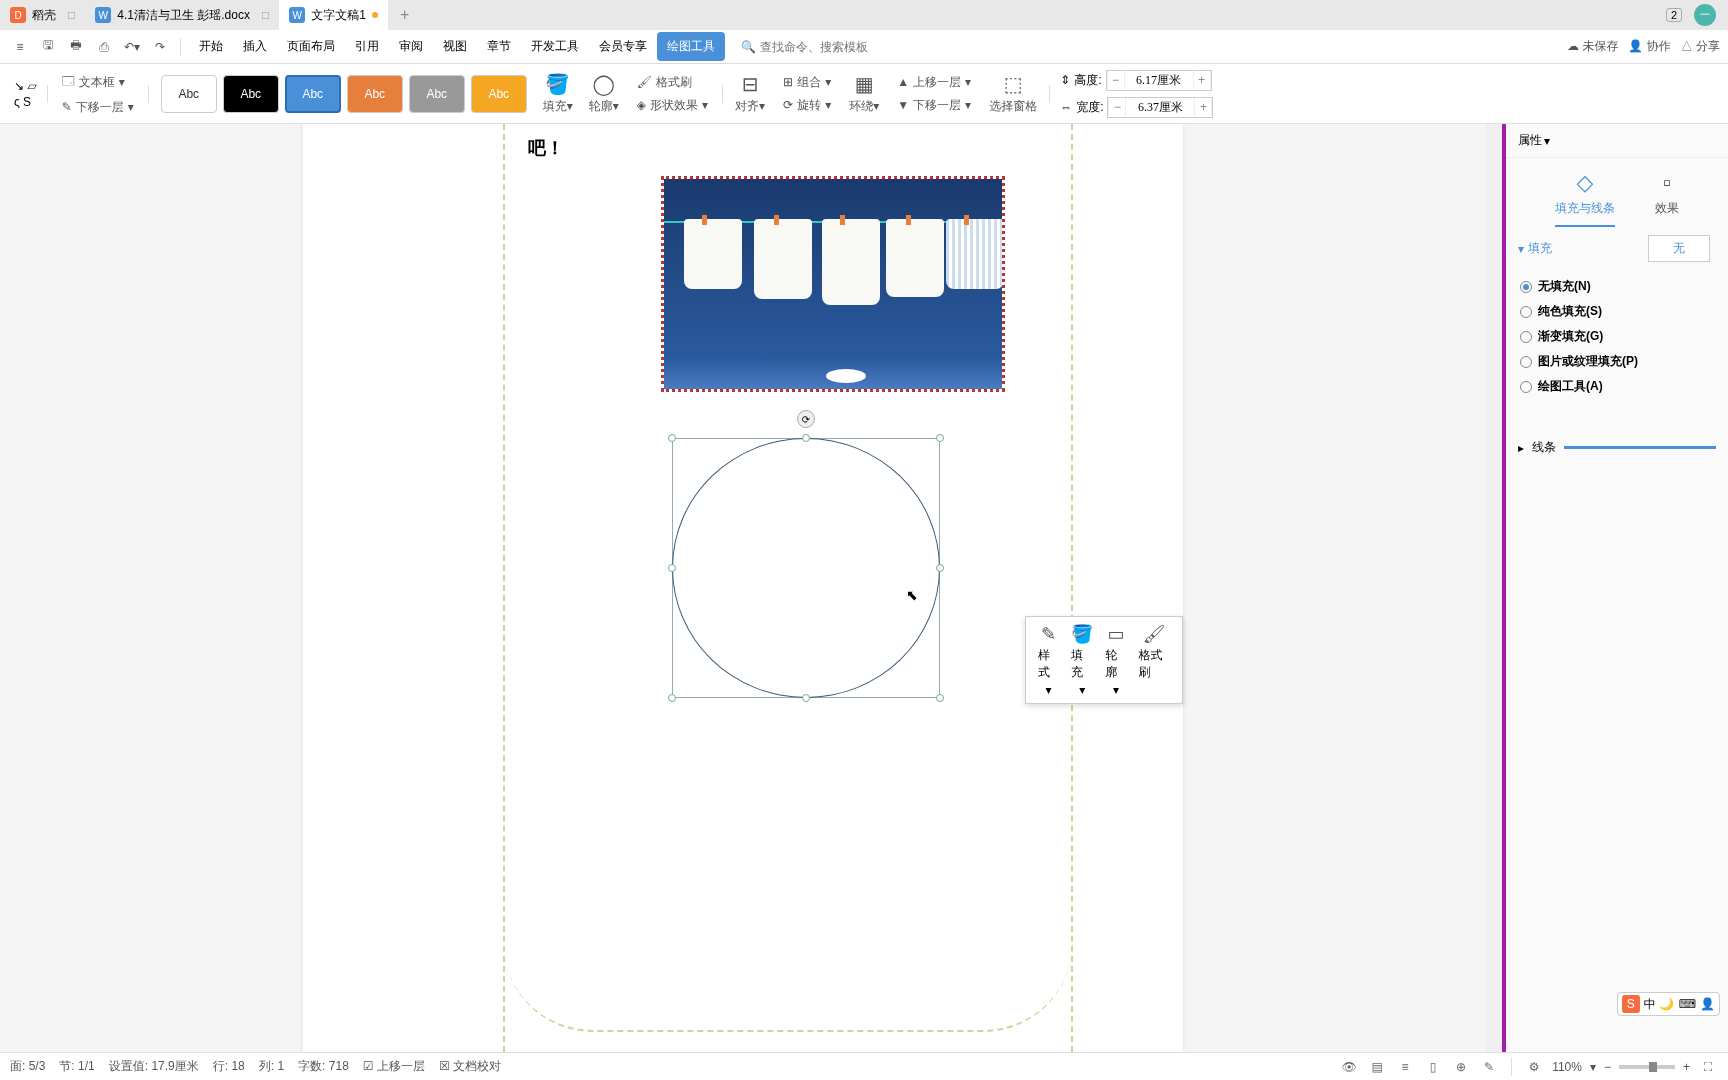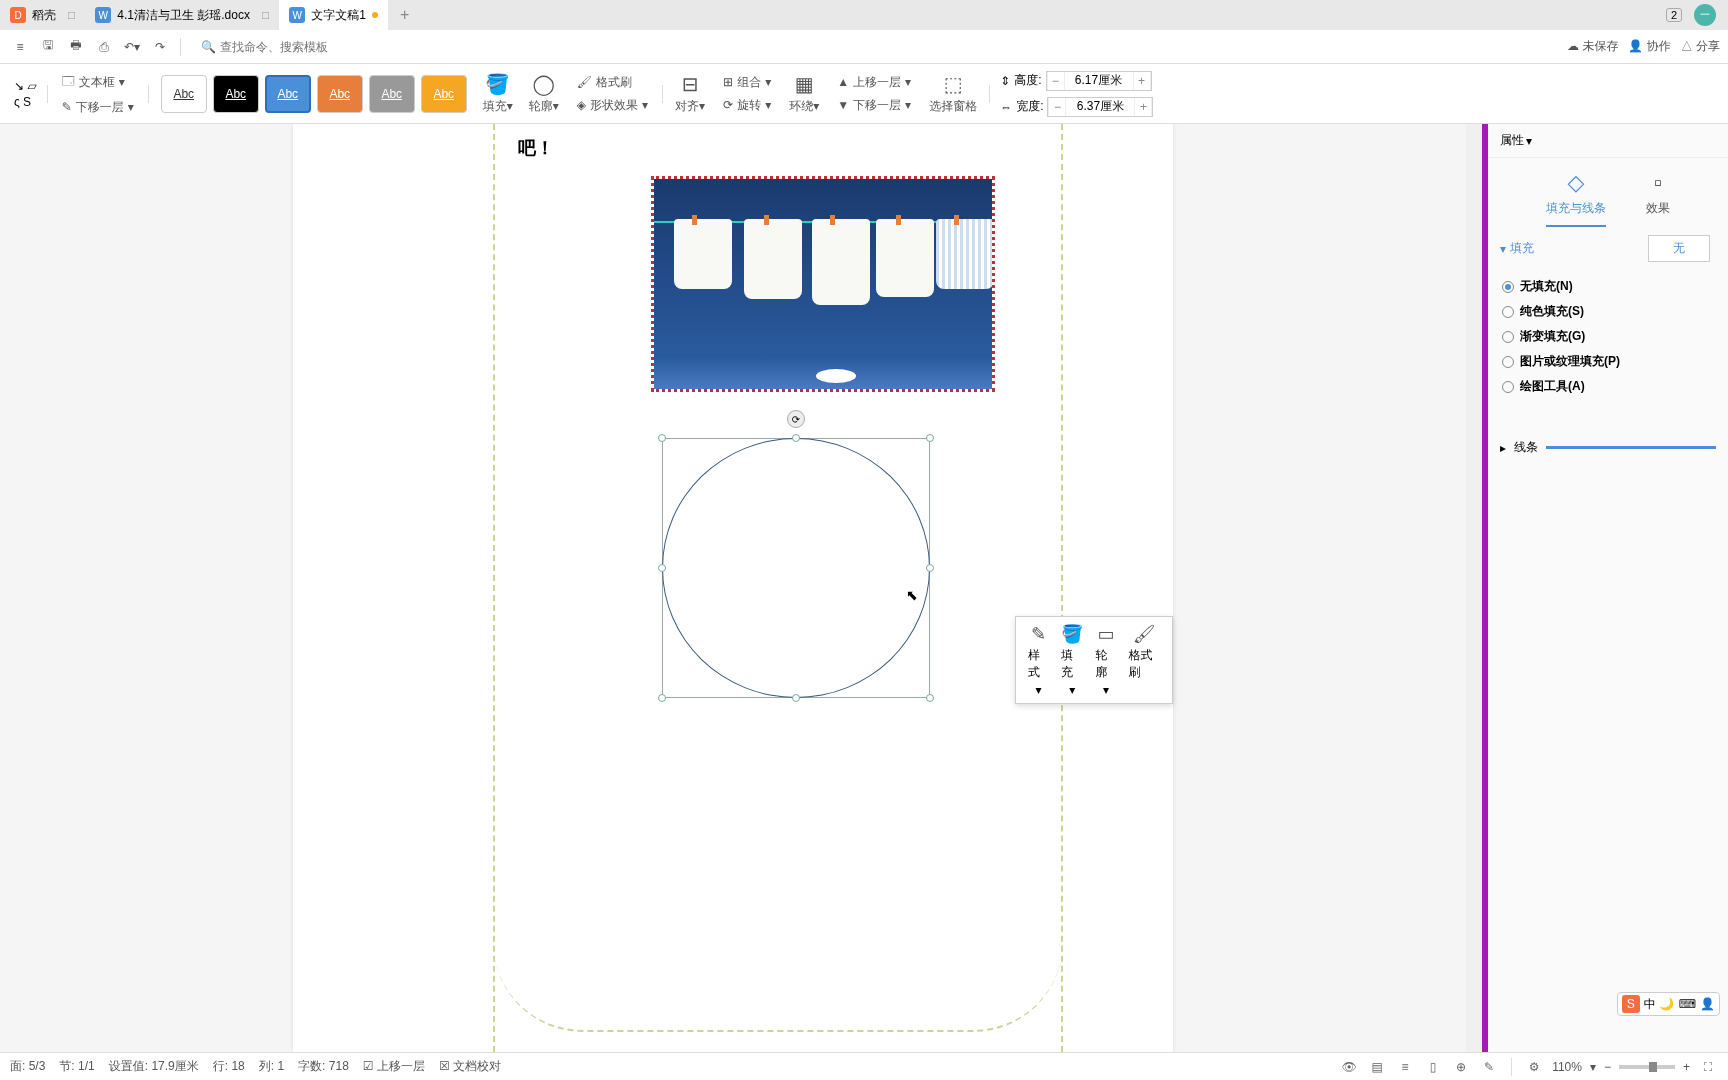--- a/index.html
+++ b/index.html
@@ -22,33 +22,33 @@
 .menu-items{display:flex;gap:0;}
 .menu-item{padding:6px 10px;cursor:pointer;}
 .menu-item.active{background:#4a90d9;color:#fff;border-radius:4px;}
 .search-box{margin-left:12px;display:flex;align-items:center;color:#aaa;gap:4px;}
 .search-box input{border:none;outline:none;font-size:12px;}
 .toolbar-right{margin-left:auto;display:flex;align-items:center;gap:10px;color:#555;}
 .ribbon{height:60px;border-bottom:1px solid #ddd;display:flex;align-items:center;padding:0 8px;}
 .ribbon-grp{display:flex;flex-direction:column;justify-content:center;gap:2px;padding:0 6px;}
 .ribbon-grp.row{flex-direction:row;align-items:center;}
 .rb-btn{display:flex;align-items:center;gap:4px;color:#555;cursor:pointer;padding:2px 4px;}
-.style-box{width:46px;height:38px;border:1px solid #ccc;border-radius:4px;display:flex;align-items:center;justify-content:center;margin:0 2px;cursor:pointer;text-decoration:underline;}
+.style-box{width:56px;height:38px;border:1px solid #ccc;border-radius:4px;display:flex;align-items:center;justify-content:center;margin:0 2px;cursor:pointer;}
 .style-box.s1{background:#fff;color:#333;}
 .style-box.s2{background:#000;color:#fff;}
 .style-box.s3{background:#4a90d9;color:#fff;border:2px solid #2c6fb8;}
 .style-box.s4{background:#e67e3c;color:#fff;}
 .style-box.s5{background:#999;color:#fff;}
 .style-box.s6{background:#f5a623;color:#fff;}
 .rb-big{display:flex;flex-direction:column;align-items:center;padding:0 8px;cursor:pointer;color:#555;gap:2px;}
 .rb-big .bi{font-size:20px;}
 .dim-row{display:flex;align-items:center;gap:4px;margin:2px 0;}
 .dim-row .stepper{border:1px solid #ccc;display:flex;align-items:center;}
 .dim-row .sb{width:18px;text-align:center;cursor:pointer;color:#888;border-left:1px solid #eee;border-right:1px solid #eee;padding:2px 0;}
-.dim-row input{width:68px;border:none;text-align:center;padding:2px 0;outline:none;}
+.dim-row input{width:68px;border:none;text-align:center;padding:2px 0;outline:none;font-family:Liberation Serif, serif;}
 .workspace{display:flex;height:calc(100vh - 30px - 34px - 60px - 28px);}
 .canvas-area{flex:1;background:#f5f5f5;overflow:hidden;position:relative;display:flex;justify-content:center;}
 .page{width:880px;background:#fff;margin:0 auto;position:relative;box-shadow:0 0 4px rgba(0,0,0,0.1);}
 .page-border{position:absolute;left:200px;right:110px;top:0;bottom:0;border-left:2px dashed #c5d89a;border-right:2px dashed #c5d89a;}
 .page-curve{position:absolute;left:200px;right:110px;bottom:20px;height:120px;border-bottom:2px dashed #c5d89a;border-bottom-left-radius:90px;border-bottom-right-radius:90px;}
 .txt{position:absolute;left:225px;top:12px;font-size:18px;font-weight:bold;}
 .img-frame{position:absolute;left:358px;top:52px;width:344px;height:216px;border:3px dotted #b33;}
 .clothesline-img{width:100%;height:100%;background:linear-gradient(#1a3a6e,#2a5a9e 85%,#4a7ac0);position:relative;overflow:hidden;}
 .cloud{position:absolute;bottom:6px;left:48%;width:40px;height:14px;background:#fff;border-radius:50%;}
 .line{position:absolute;top:42px;left:0;right:0;height:2px;background:#3cb;}
@@ -56,21 +56,21 @@
 .pin{position:absolute;top:36px;width:5px;height:10px;background:#e67e3c;}
 .shape-sel{position:absolute;left:369px;top:314px;width:268px;height:260px;}
 .sel-rect{position:absolute;inset:0;border:1px solid #9aa;}
 .sel-h{position:absolute;width:8px;height:8px;border:1px solid #7a9;background:#fff;border-radius:50%;}
 .rot-h{position:absolute;left:50%;top:-28px;transform:translateX(-50%);width:18px;height:18px;border:1px solid #aaa;border-radius:50%;background:#eee;display:flex;align-items:center;justify-content:center;font-size:10px;}
 .circle{position:absolute;inset:0;border:1px solid #3a5a7a;border-radius:50%;}
 .float-tb{position:absolute;left:722px;top:492px;background:#fff;border:1px solid #ccc;box-shadow:0 2px 6px rgba(0,0,0,0.15);display:flex;padding:6px;}
 .ft-btn{display:flex;flex-direction:column;align-items:center;padding:0 6px;cursor:pointer;gap:2px;}
 .ft-btn .fi{font-size:18px;color:#555;}
 .scroll-v{width:16px;background:#f0f0f0;}
-.panel{width:246px;border-left:6px solid #a21caf;background:#fafafa;}
+.panel{width:226px;border-left:4px solid #a21caf;background:#fafafa;}
 .panel-hdr{padding:8px 12px;border-bottom:1px solid #eee;display:flex;align-items:center;}
 .panel-tabs{display:flex;justify-content:center;gap:40px;padding:12px 0 0;}
 .pt{display:flex;flex-direction:column;align-items:center;gap:4px;padding-bottom:8px;cursor:pointer;color:#555;}
 .pt.active{border-bottom:2px solid #4a90d9;color:#4a90d9;}
 .pt .pi{font-size:22px;}
 .sect-hdr{padding:8px 12px;display:flex;align-items:center;gap:4px;color:#4a90d9;}
 .fill-sel{border:1px solid #ccc;padding:4px 24px;margin-left:auto;margin-right:6px;background:#fff;}
 .radio-grp{padding:4px 14px;font-weight:bold;}
 .radio-item{display:flex;align-items:center;gap:6px;padding:4px 0;cursor:pointer;}
 .radio-item .r{width:12px;height:12px;border:1px solid #888;border-radius:50%;display:flex;align-items:center;justify-content:center;}
@@ -113,20 +113,32 @@
 </div>
 
 <div class="toolbar">
   <span class="tbtn">≡</span>
   <span class="tbtn">🖫</span>
   <span class="tbtn">🖶</span>
   <span class="tbtn">⎙</span>
   <span class="tbtn">↶▾</span>
   <span class="tbtn">↷</span>
   <span class="sep"></span>
+  <div class="menu-items">
+    <span class="menu-item">开始</span>
+    <span class="menu-item">插入</span>
+    <span class="menu-item">页面布局</span>
+    <span class="menu-item">引用</span>
+    <span class="menu-item">审阅</span>
+    <span class="menu-item">视图</span>
+    <span class="menu-item">章节</span>
+    <span class="menu-item">开发工具</span>
+    <span class="menu-item">会员专享</span>
+    <span class="menu-item active">绘图工具</span>
+  </div>
   <div class="search-box">
     <span>🔍</span>
     <input placeholder="查找命令、搜索模板" style="">
   </div>
   <div class="toolbar-right">
     <span>☁ <span>未保存</span></span>
     <span>👤 <span>协作</span></span>
     <span>△ <span>分享</span></span>
   </div>
 </div>

